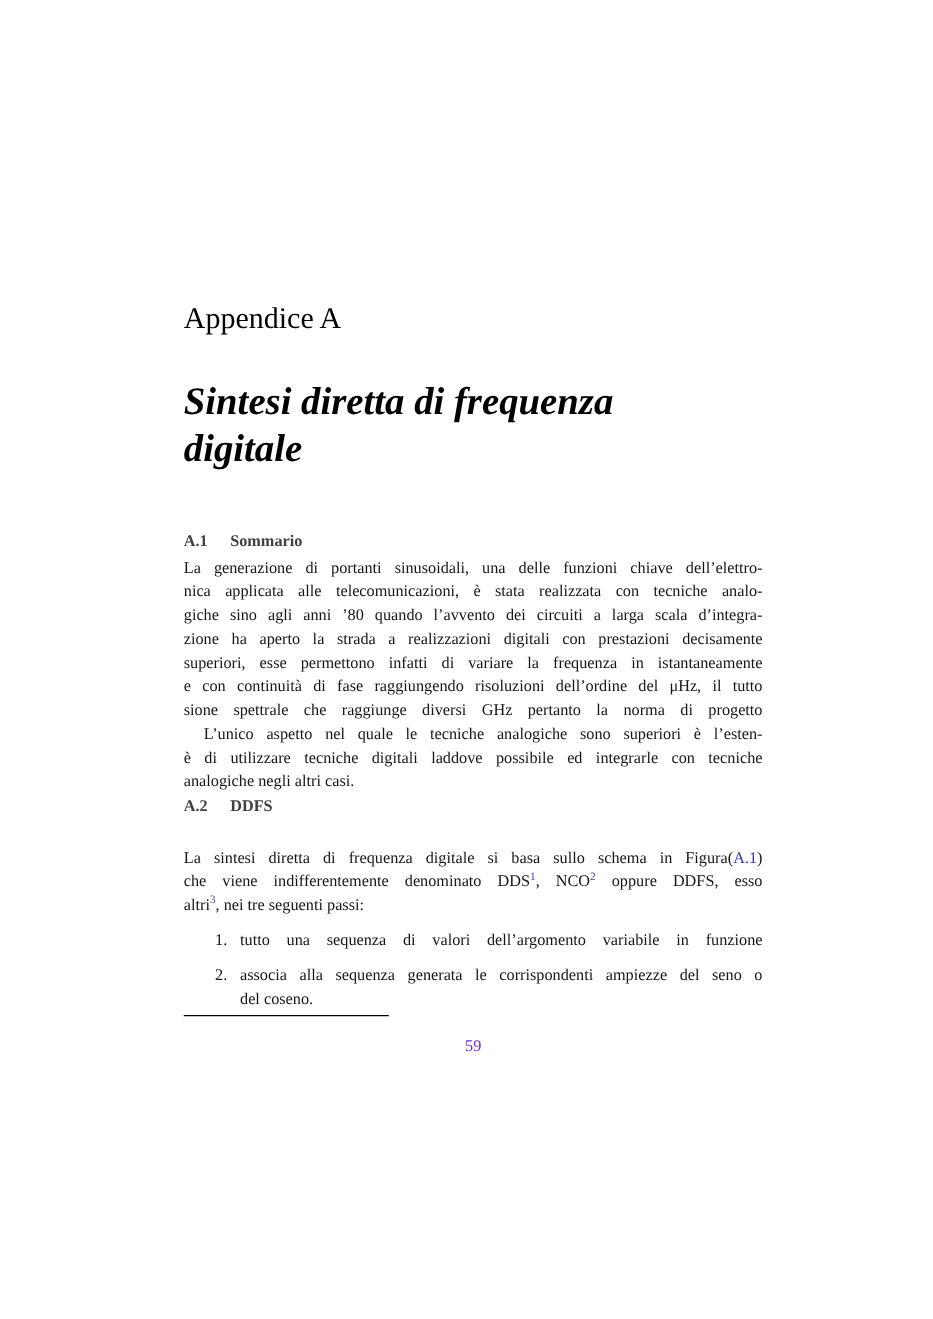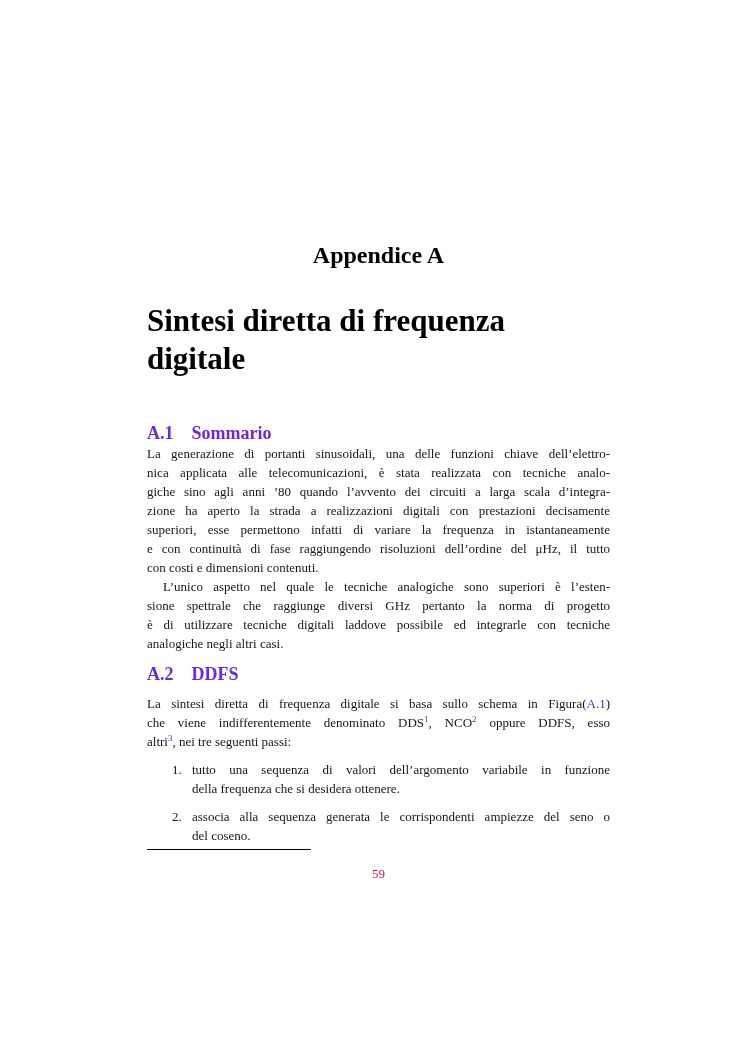--- a/index.html
+++ b/index.html
@@ -10,60 +10,60 @@
     font-family:"Liberation Serif","DejaVu Serif",serif;
     color:#161616;
     overflow:hidden;
   }
   .content {
     margin-left:147px;
     width:463px;
     padding-top:241px;
   }
   .appendix-label {
-    font-size:24px; font-weight:bold; color:#000;
+    font-size:24px; font-weight:normal; color:#000;
     line-height:28px;
-    text-align:center;
   }
   .chapter-title {
     margin-top:33px;
     font-size:31px; font-weight:bold; color:#000;
     line-height:38px;
+    font-style:italic;
   }
   .section-heading {
-    font-size:18px; font-weight:bold; color:#6d28d9;
+    font-size:13px; font-weight:bold; color:#404040;
     line-height:22px;
   }
   .sec-num { display:inline-block; margin-right:18px; }
   .heading-a1 { margin-top:44px; }
-  .heading-a2 { margin-top:10px; }
+  .heading-a2 { }
   .para { font-size:13px; line-height:19px; }
   .para-first { }
-  .para-a2 { margin-top:9px; }
+  .para-a2 { margin-top:20px; }
   .jline { text-align:justify; text-align-last:justify; }
   .jline.last { text-align-last:left; }
   .jline.indent { padding-left:16px; }
   .flink { text-decoration:none; }
   sup.fnref {
     font-size:9px; line-height:0; vertical-align:super;
     text-decoration:none;
   }
   .olist { margin-top:9px; font-size:13px; line-height:19px; }
   .list-item { display:flex; margin-top:9px; }
   .list-item:first-child { margin-top:0; }
   .list-marker { width:20px; margin-left:25px; flex:none; }
   .item-text { width:418px; }
   .fnrule {
     margin-top:4px; width:164px; height:0;
     border-top:1px solid #000;
   }
   .footnotes { margin-top:3px; font-size:11.5px; line-height:15px; color:#161616; }
   .footnote sup { font-size:8.5px; vertical-align:super; line-height:0; }
   .page-number {
-    margin-top:16px; text-align:center; font-size:13px; color:#be185d;
+    margin-top:16px; text-align:center; font-size:13px; color:#6d28d9;
   }
 </style>
 </head>
 <body>
 
 <div class="page">
   <div class="content">
 
     <div class="appendix-label">Appendice A</div>
 
@@ -74,44 +74,42 @@
 
     <div class="section-heading heading-a1"><span class="sec-num">A.1</span><span>Sommario</span></div>
 
     <div class="para para-first">
       <div class="jline">La generazione di portanti sinusoidali, una delle funzioni chiave dell’elettro-</div>
       <div class="jline">nica applicata alle telecomunicazioni, è stata realizzata con tecniche analo-</div>
       <div class="jline">giche sino agli anni ’80 quando l’avvento dei circuiti a larga scala d’integra-</div>
       <div class="jline">zione ha aperto la strada a realizzazioni digitali con prestazioni decisamente</div>
       <div class="jline">superiori, esse permettono infatti di variare la frequenza in istantaneamente</div>
       <div class="jline">e con continuità di fase raggiungendo risoluzioni dell’ordine del μHz, il tutto</div>
-      <div class="jline last">con costi e dimensioni contenuti.</div>
     </div>
 
     <div class="para">
+      <div class="jline">sione spettrale che raggiunge diversi GHz pertanto la norma di progetto</div>
       <div class="jline indent">L’unico aspetto nel quale le tecniche analogiche sono superiori è l’esten-</div>
-      <div class="jline">sione spettrale che raggiunge diversi GHz pertanto la norma di progetto</div>
       <div class="jline">è di utilizzare tecniche digitali laddove possibile ed integrarle con tecniche</div>
       <div class="jline last">analogiche negli altri casi.</div>
     </div>
 
     <div class="section-heading heading-a2"><span class="sec-num">A.2</span><span>DDFS</span></div>
 
     <div class="para para-a2">
       <div class="jline"><span>La sintesi diretta di frequenza digitale si basa sullo schema in Figura(</span><a class="flink" href="#" style="color: rgb(60, 60, 180);">A.1</a><span>)</span></div>
       <div class="jline"><span>che viene indifferentemente denominato DDS</span><sup class="fnref" style="color: rgb(60, 60, 180);">1</sup><span>, NCO</span><sup class="fnref" style="color: rgb(60, 60, 180);">2</sup><span> oppure DDFS, esso</span></div>
       <div class="jline last"><span>altri</span><sup class="fnref" style="color: rgb(60, 60, 180);">3</sup><span>, nei tre seguenti passi:</span></div>
     </div>
 
     <div class="olist">
       <div class="list-item">
         <span class="list-marker">1.</span>
         <div class="item-text">
           <div class="jline">tutto una sequenza di valori dell’argomento variabile in funzione</div>
-          <div class="jline last">della frequenza che si desidera ottenere.</div>
         </div>
       </div>
       <div class="list-item">
         <span class="list-marker">2.</span>
         <div class="item-text">
           <div class="jline">associa alla sequenza generata le corrispondenti ampiezze del seno o</div>
           <div class="jline last">del coseno.</div>
         </div>
       </div>
     </div>

